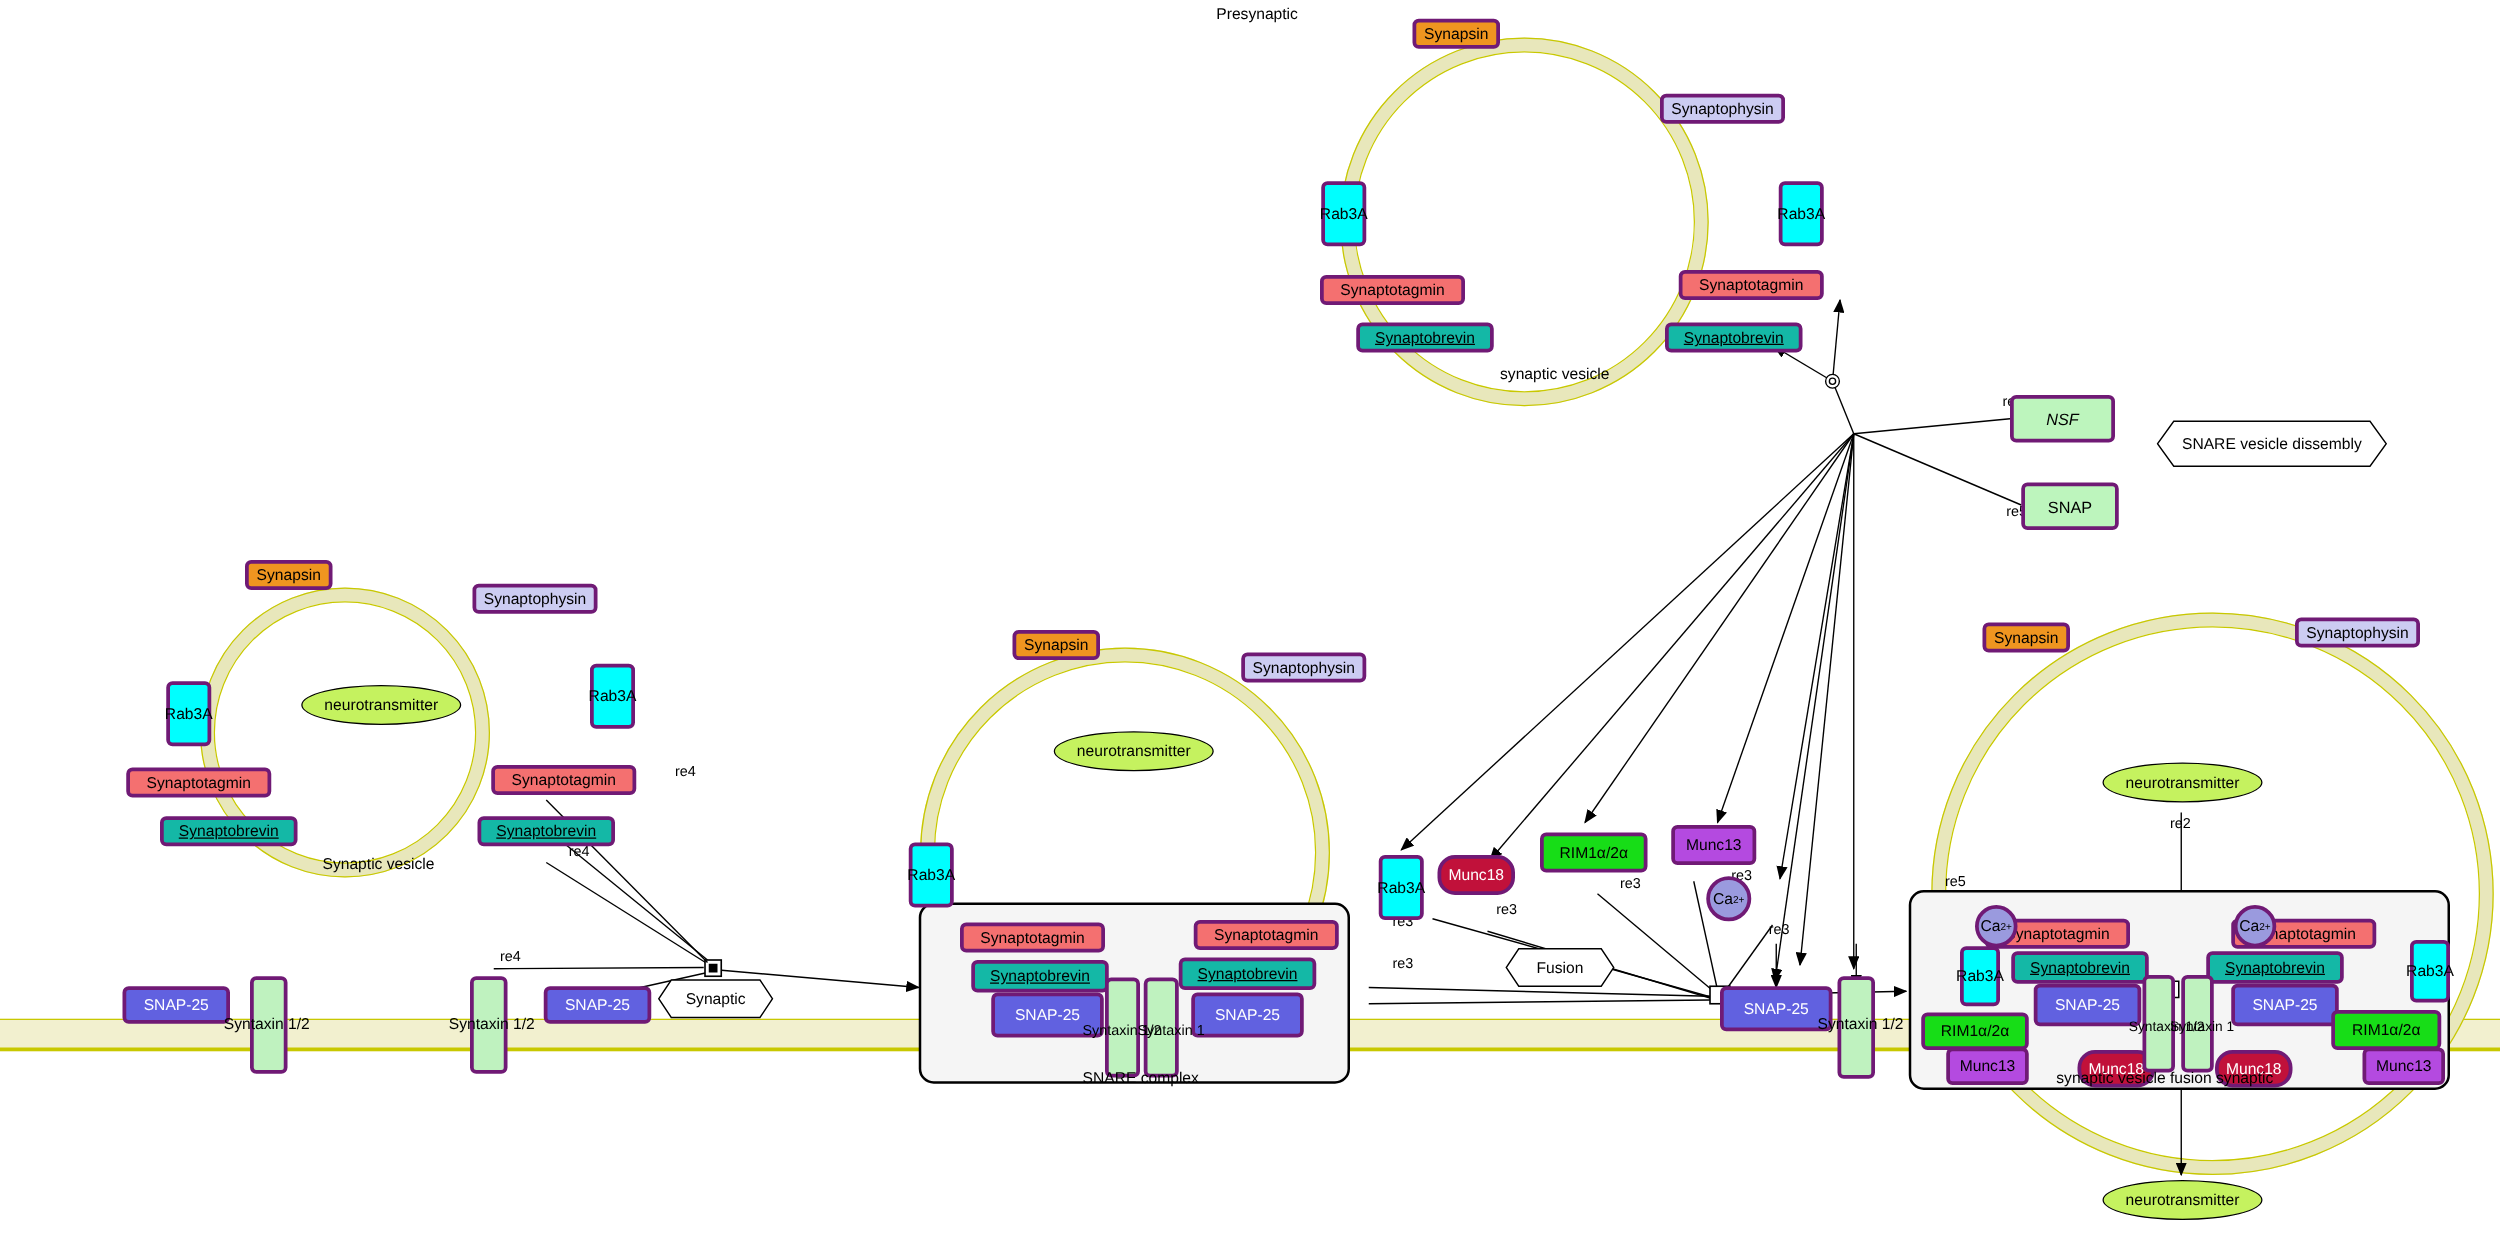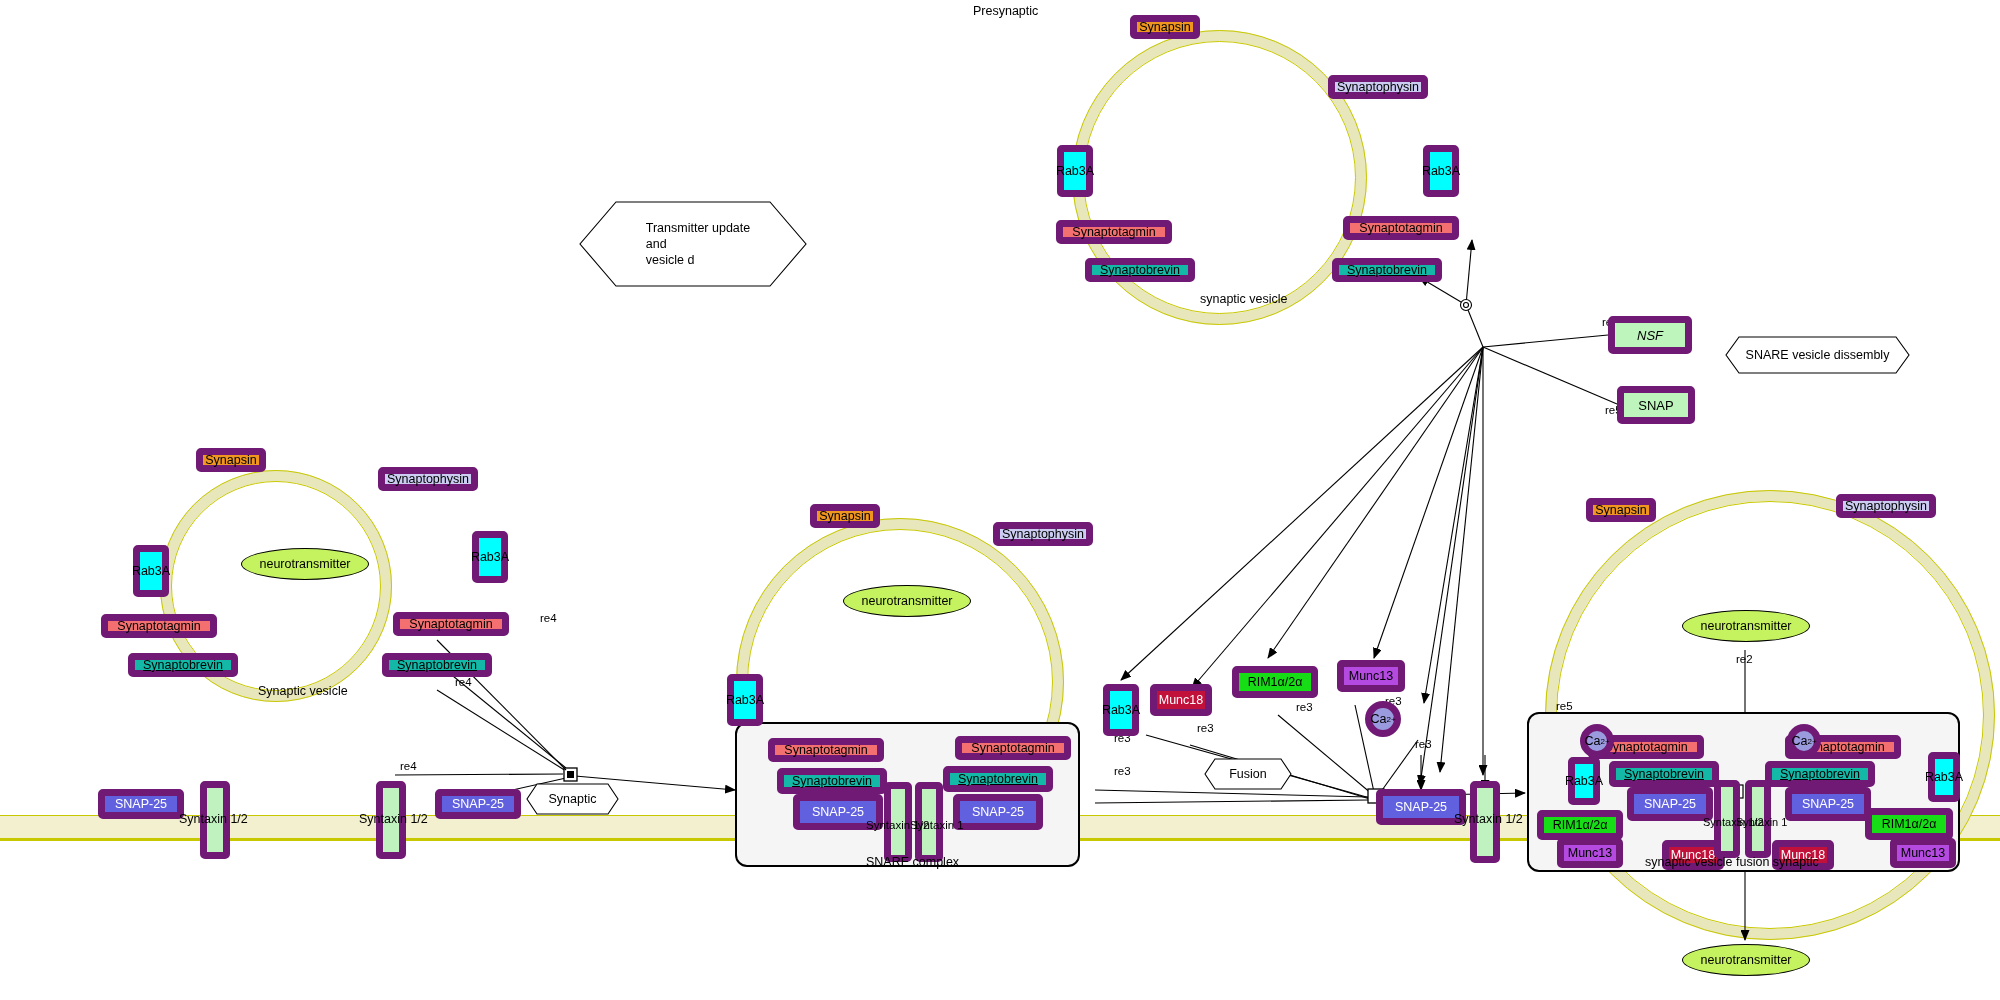--- a/index.html
+++ b/index.html
@@ -2,34 +2,34 @@
 <html><head>
 <meta charset="utf-8">
 <style>
   html,body{margin:0;padding:0;background:#ffffff;}
   body{width:2000px;height:1000px;position:relative;overflow:hidden;
        font-family:"Liberation Sans","DejaVu Sans",sans-serif;}
   #stage{position:absolute;left:0;top:0;width:2000px;height:1000px;}
 
   
   .node{position:absolute;box-sizing:border-box;display:flex;align-items:center;
-        justify-content:center;border:7px solid #701a75;border-radius:5px;
+        justify-content:center;border:3px solid #701a75;border-radius:5px;
         color:#000;white-space:nowrap;z-index:30;text-align:right;}
   .t11{font-size:11.5px;}
   .t12{font-size:12.5px;}
   .t13{font-size:13px;}
 
   .n-synapsin{background:#ef9520;}
   .n-synaptophysin{background:#ccccf2;}
   .n-rab3a{background:#00ffff;margin-left:17px;}
   .n-synaptotagmin{background:#f47070;}
   .n-synaptobrevin{background:#14b8a6;text-decoration:underline;}
   .n-snap25{background:#6161e0;}
   .n-syntaxin{background:#bff2bf;}
-  .n-munc18{background:#c1113a;color:#000;}
+  .n-munc18{background:#c1113a;color:#000;border-radius:14px;}
   .n-munc13{background:#b44ae0;}
   .n-rim{background:#17dd17;}
   .n-nsf{background:#bdf5bd;font-style:italic;}
   .n-snap{background:#bdf5bd;}
   .n-ca{background:#9a9ade;border-radius:50%;}
 
   .ellipse{position:absolute;box-sizing:border-box;display:flex;align-items:center;
            justify-content:center;border:1px solid #000;border-radius:50%;
            background:#c5f25f;font-size:12.5px;white-space:nowrap;z-index:30;}
 
@@ -150,28 +150,20 @@
   <div class="relbl" style="left:1574px;top:316px;">re5</div>
   <div class="relbl" style="left:1577px;top:404px;">re5</div>
 
   <div class="hex" style="left:1725px;top:335px;width:185px;height:40px;">
     <svg width="185" height="40" viewBox="0 0 185 40">
       <polygon points="14,2 171,2 184,20 171,38 14,38 1,20" fill="#fff" stroke="#000" stroke-width="1.1"></polygon>
     </svg>
     <span class="hexlabel">SNARE vesicle dissembly</span>
   </div>
 
-  <div class="hex" style="left:578px;top:200px;width:230px;height:88px;">
-    <svg width="230" height="88" viewBox="0 0 230 88">
-      <polygon points="38,2 192,2 228,44 192,86 38,86 2,44" fill="#fff" stroke="#000" stroke-width="1.1"></polygon>
-    </svg>
-    <span class="hexlabel" style="margin-left:10px;">Transmitter update
-and
-vesicle d</span>
-  </div>
 
   <div class="vesicle" style="left:160px;top:470px;width:232px;height:232px;"></div>
   <div class="node n-synapsin t12" style="left:196px;top:448px;width:70px;height:24px;">Synapsin</div>
   <div class="node n-synaptophysin t12" style="left:378px;top:467px;width:100px;height:24px;">Synaptophysin</div>
   <div class="node n-rab3a t12" style="left:116px;top:545px;width:36px;height:52px;">Rab3A</div>
   <div class="node n-rab3a t12" style="left:455px;top:531px;width:36px;height:52px;">Rab3A</div>
   <div class="ellipse" style="left:241px;top:548px;width:128px;height:32px;">neurotransmitter</div>
   <div class="node n-synaptotagmin t12" style="left:101px;top:614px;width:116px;height:24px;">Synaptotagmin</div>
   <div class="node n-synaptotagmin t12" style="left:393px;top:612px;width:116px;height:24px;">Synaptotagmin</div>
   <div class="node n-synaptobrevin t12" style="left:128px;top:653px;width:110px;height:24px;">Synaptobrevin</div>

